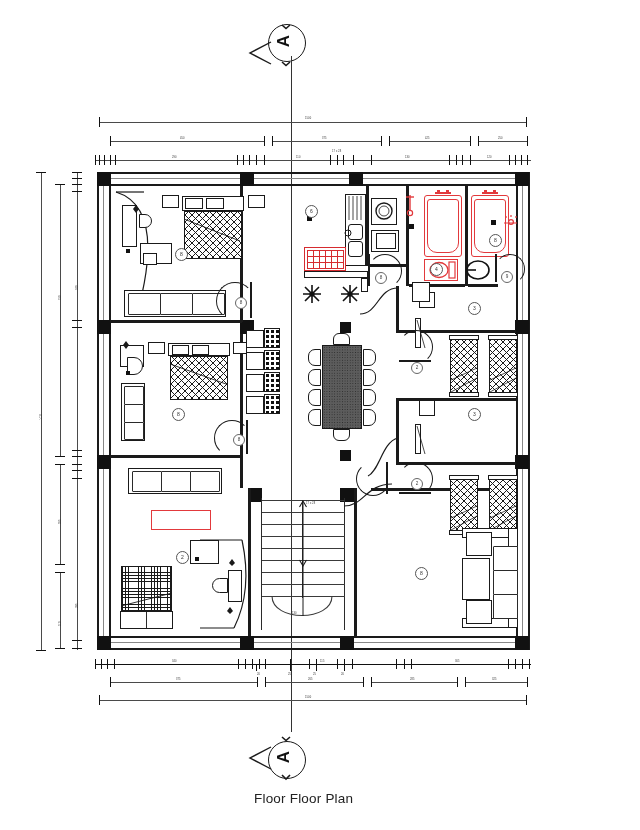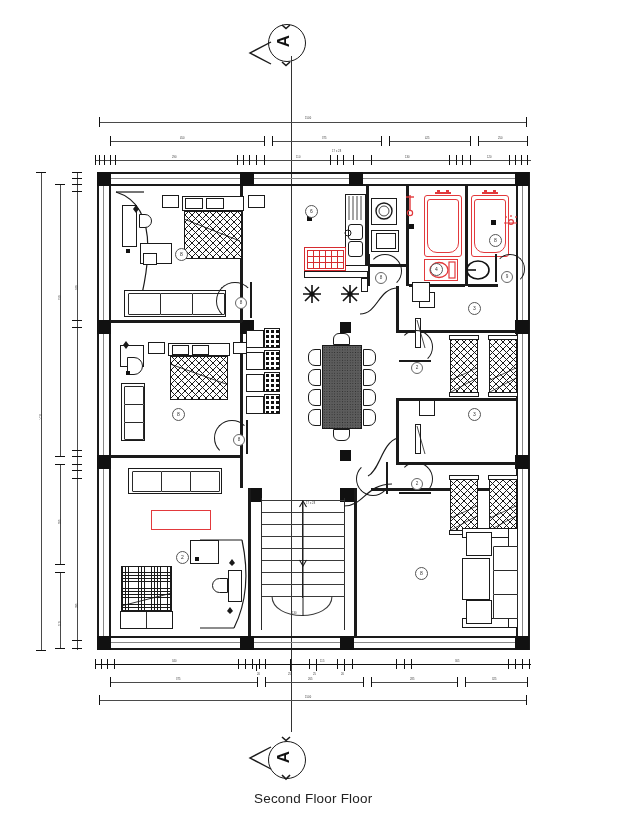--- a/index.html
+++ b/index.html
@@ -651,15 +651,15 @@
   <div class="abs" style="left:248px;top:735px;width:70px;height:60px;">
     <div class="secbub" style="left:20px;top:6px;"></div>
     <svg width="70" height="60" style="position:absolute;left:0;top:0;">
       <path d="M23,12 L2,23 L23,34" fill="none" stroke="#1a1a1a" stroke-width="1.4"></path>
       <path d="M34,2 L38,5.5 L42,2" fill="none" stroke="#1a1a1a" stroke-width="1.6"></path>
       <path d="M34,40 L38,44 L42,40" fill="none" stroke="#1a1a1a" stroke-width="1.6"></path>
     </svg>
     <div class="secltr" style="left:30px;top:12px;">A</div>
   </div>
 
-  <div class="title" style="left:254px;top:791px;">Second Floor Floor</div>
+  <div class="title" style="left:254px;top:791px;">Floor Floor Plan</div>
 
 </div>
 
 </body></html>

